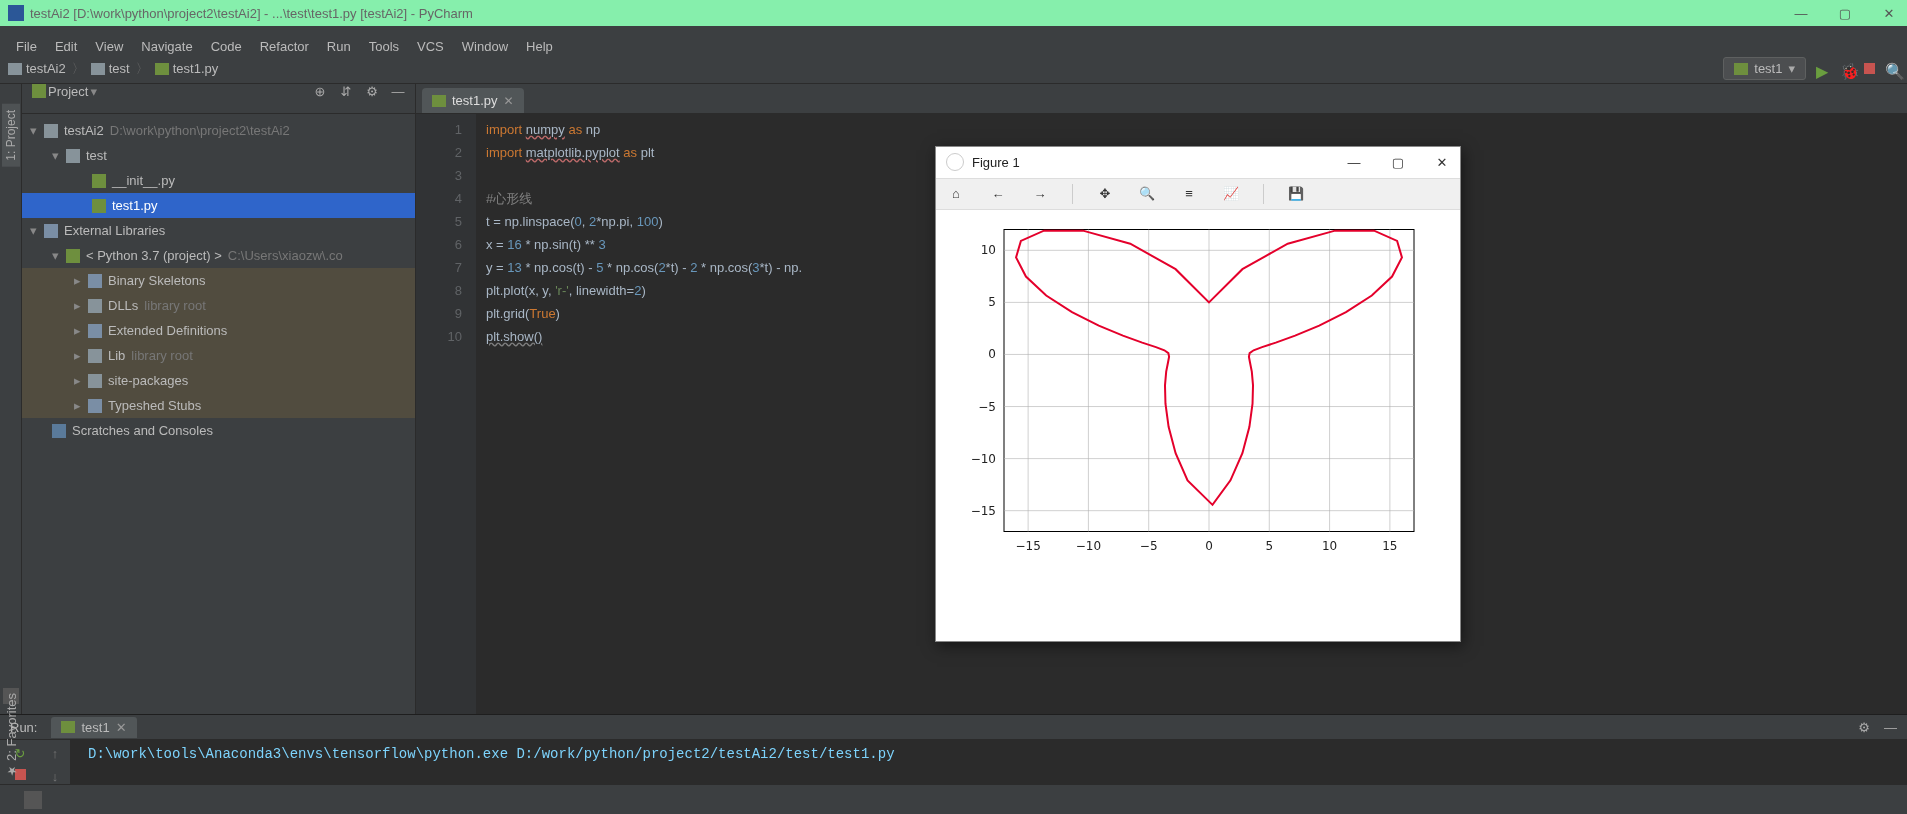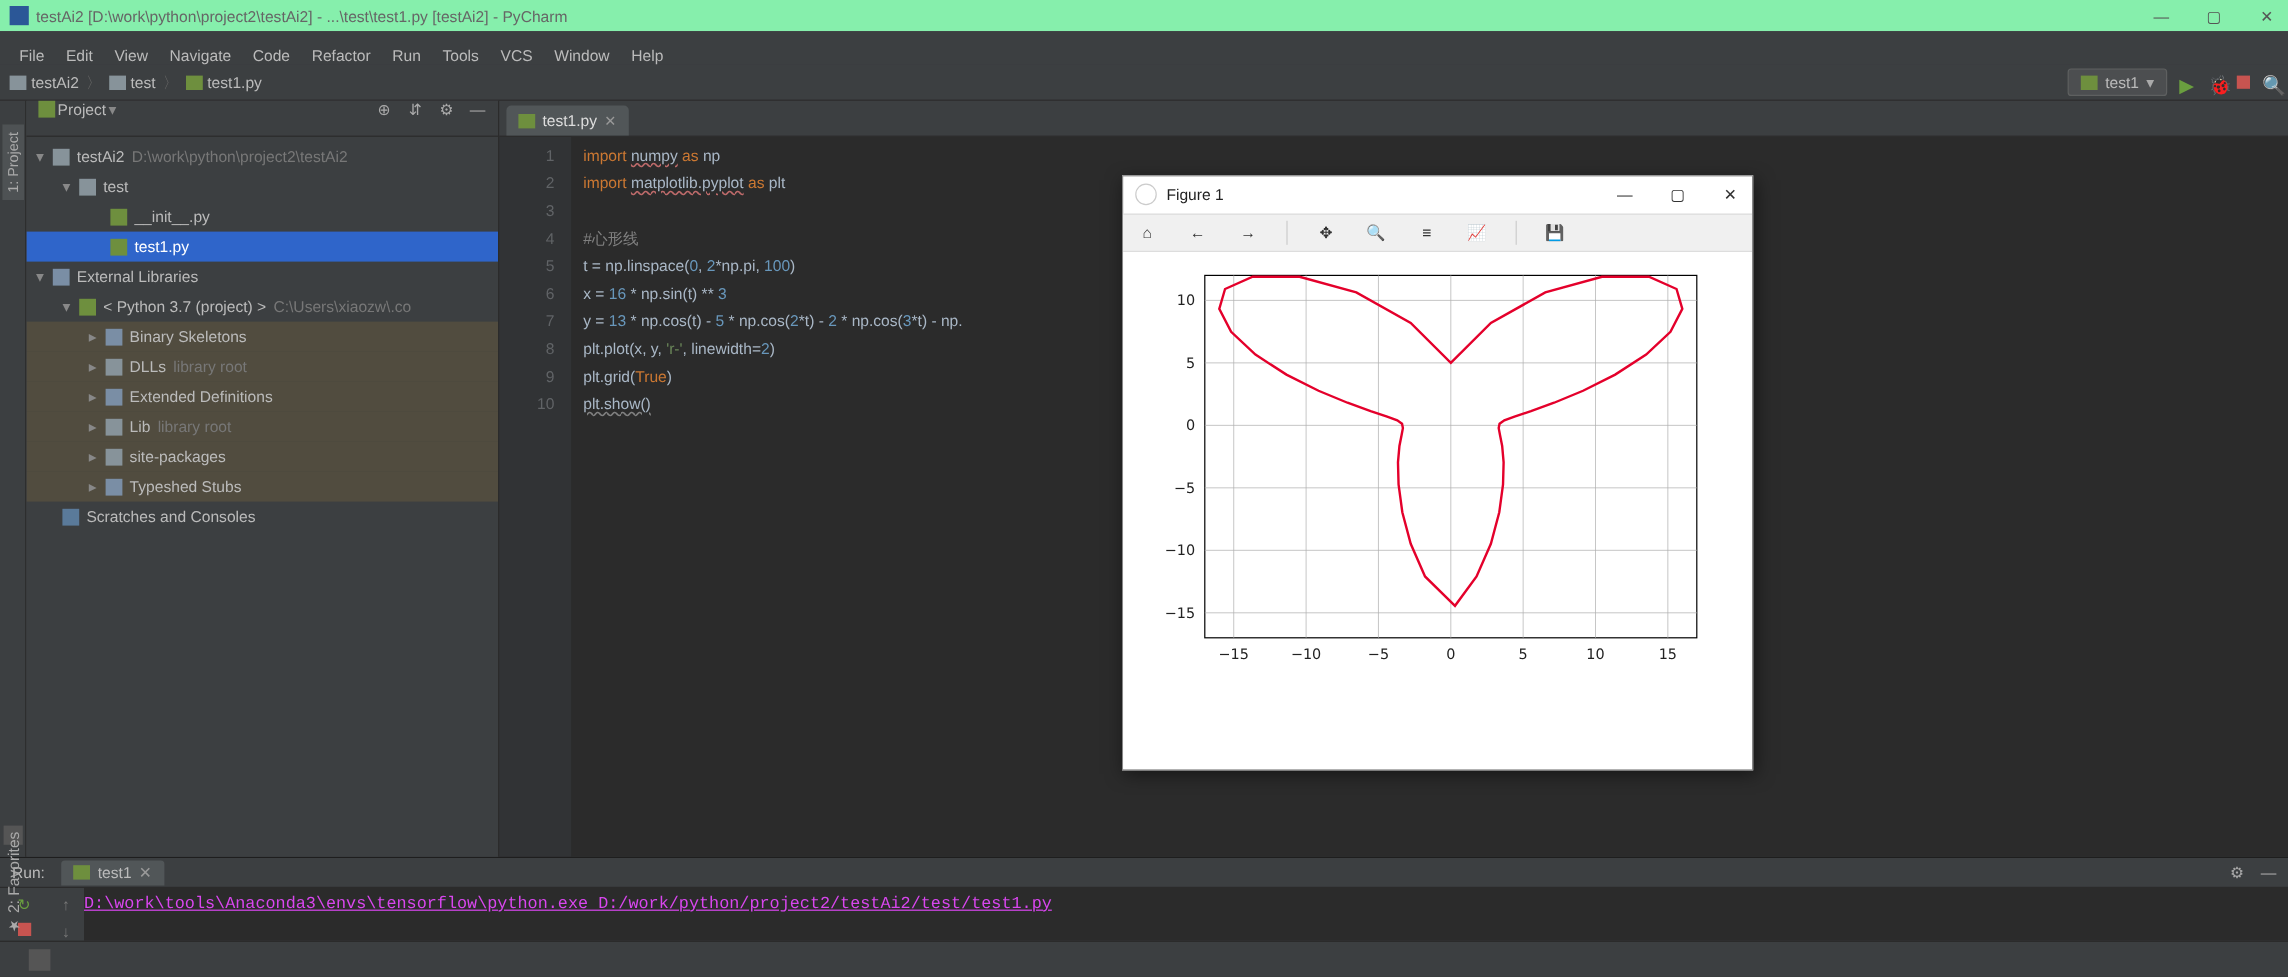--- a/index.html
+++ b/index.html
@@ -72,21 +72,21 @@
 .wavy2 { text-decoration:underline wavy #808080; }
 
 
 .run-panel { height:70px; background:#2b2b2b; border-top:1px solid #1e1e1e; display:flex;justify-content:flex-end; }
 .run-header { height:26px; background:#3c3f41; display:flex; align-items:center; padding:0 10px; border-bottom:1px solid #2b2b2b; width:100%; }
 .run-header-wrapper { display:flex; flex-direction:column; flex:1; }
 .run-tab { background:#515658; padding:3px 10px; margin-left:14px; display:flex; align-items:center; gap:6px; border-radius:3px 3px 0 0; }
 .run-gear { margin-left:auto; display:flex; gap:14px; }
 .run-body { display:flex; flex:1; }
 .run-side { width:40px; display:flex; flex-direction:column; align-items:center; gap:8px; padding-top:6px; background:#3c3f41; }
-.run-out { flex:1; padding:6px 0; font-family:Consolas,"Courier New",monospace; font-size:14px; color:#d946ef;text-decoration:underline; }
+.run-out { flex:1; padding:6px 18px; font-family:Consolas,"Courier New",monospace; font-size:14px; color:#7dd3fc; }
 
 .left-bottom-tabs { position:absolute; left:0; bottom:30px; width:22px; height:140px; display:flex; flex-direction:column; align-items:center; justify-content:flex-end; gap:10px; }
 .vtab2 { writing-mode:vertical-rl; transform:rotate(180deg); font-size:12px; color:#aaa; padding:6px 2px; }
 
 
 .statusbar { height:30px; background:#3c3f41; border-top:1px solid #2b2b2b; position:absolute; bottom:0; left:0; right:0; display:flex; align-items:center; padding-left:24px; }
 .status-icon { width:18px; height:18px; background:#555; }
 
 
 .figure-window { position:absolute; left:935px; top:146px; width:526px; height:496px; background:#fff; border:1px solid #888; box-shadow:2px 4px 14px rgba(0,0,0,.5); display:flex; flex-direction:column;justify-content:space-between; }

